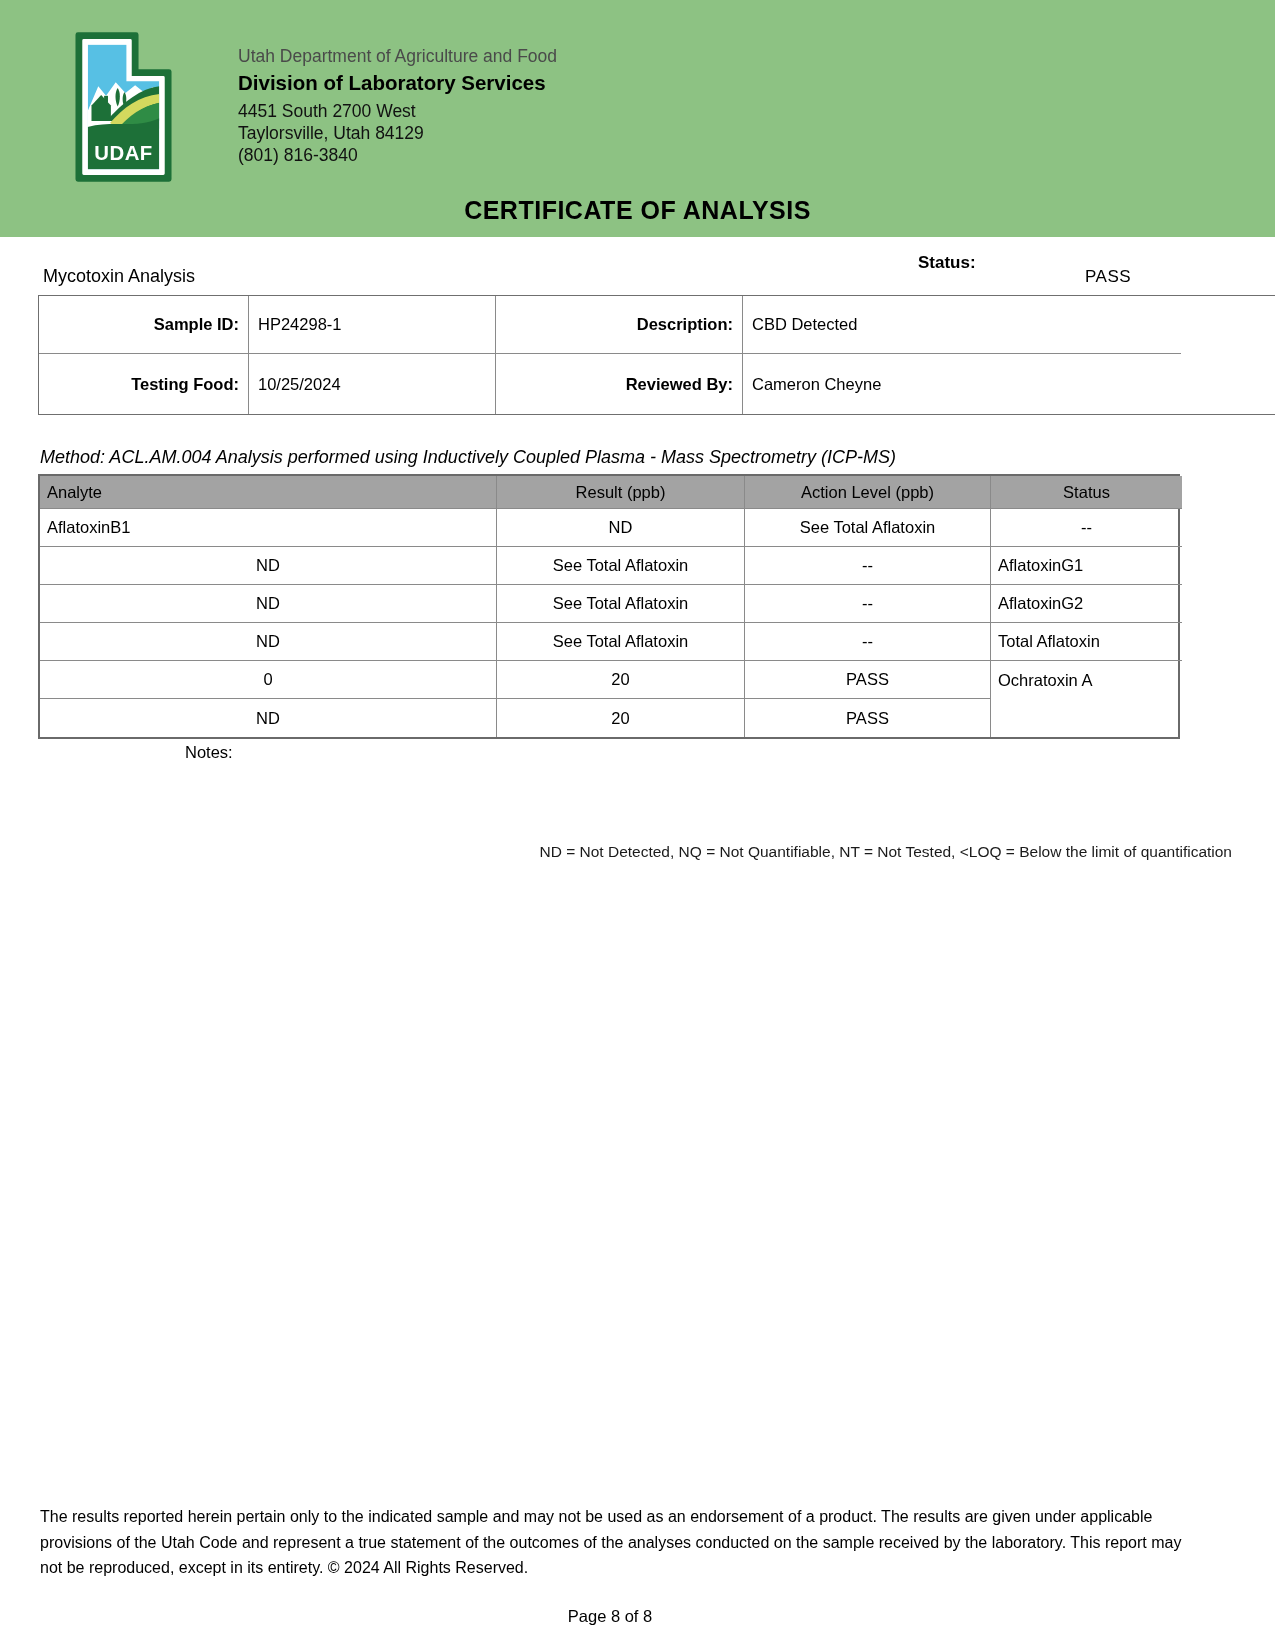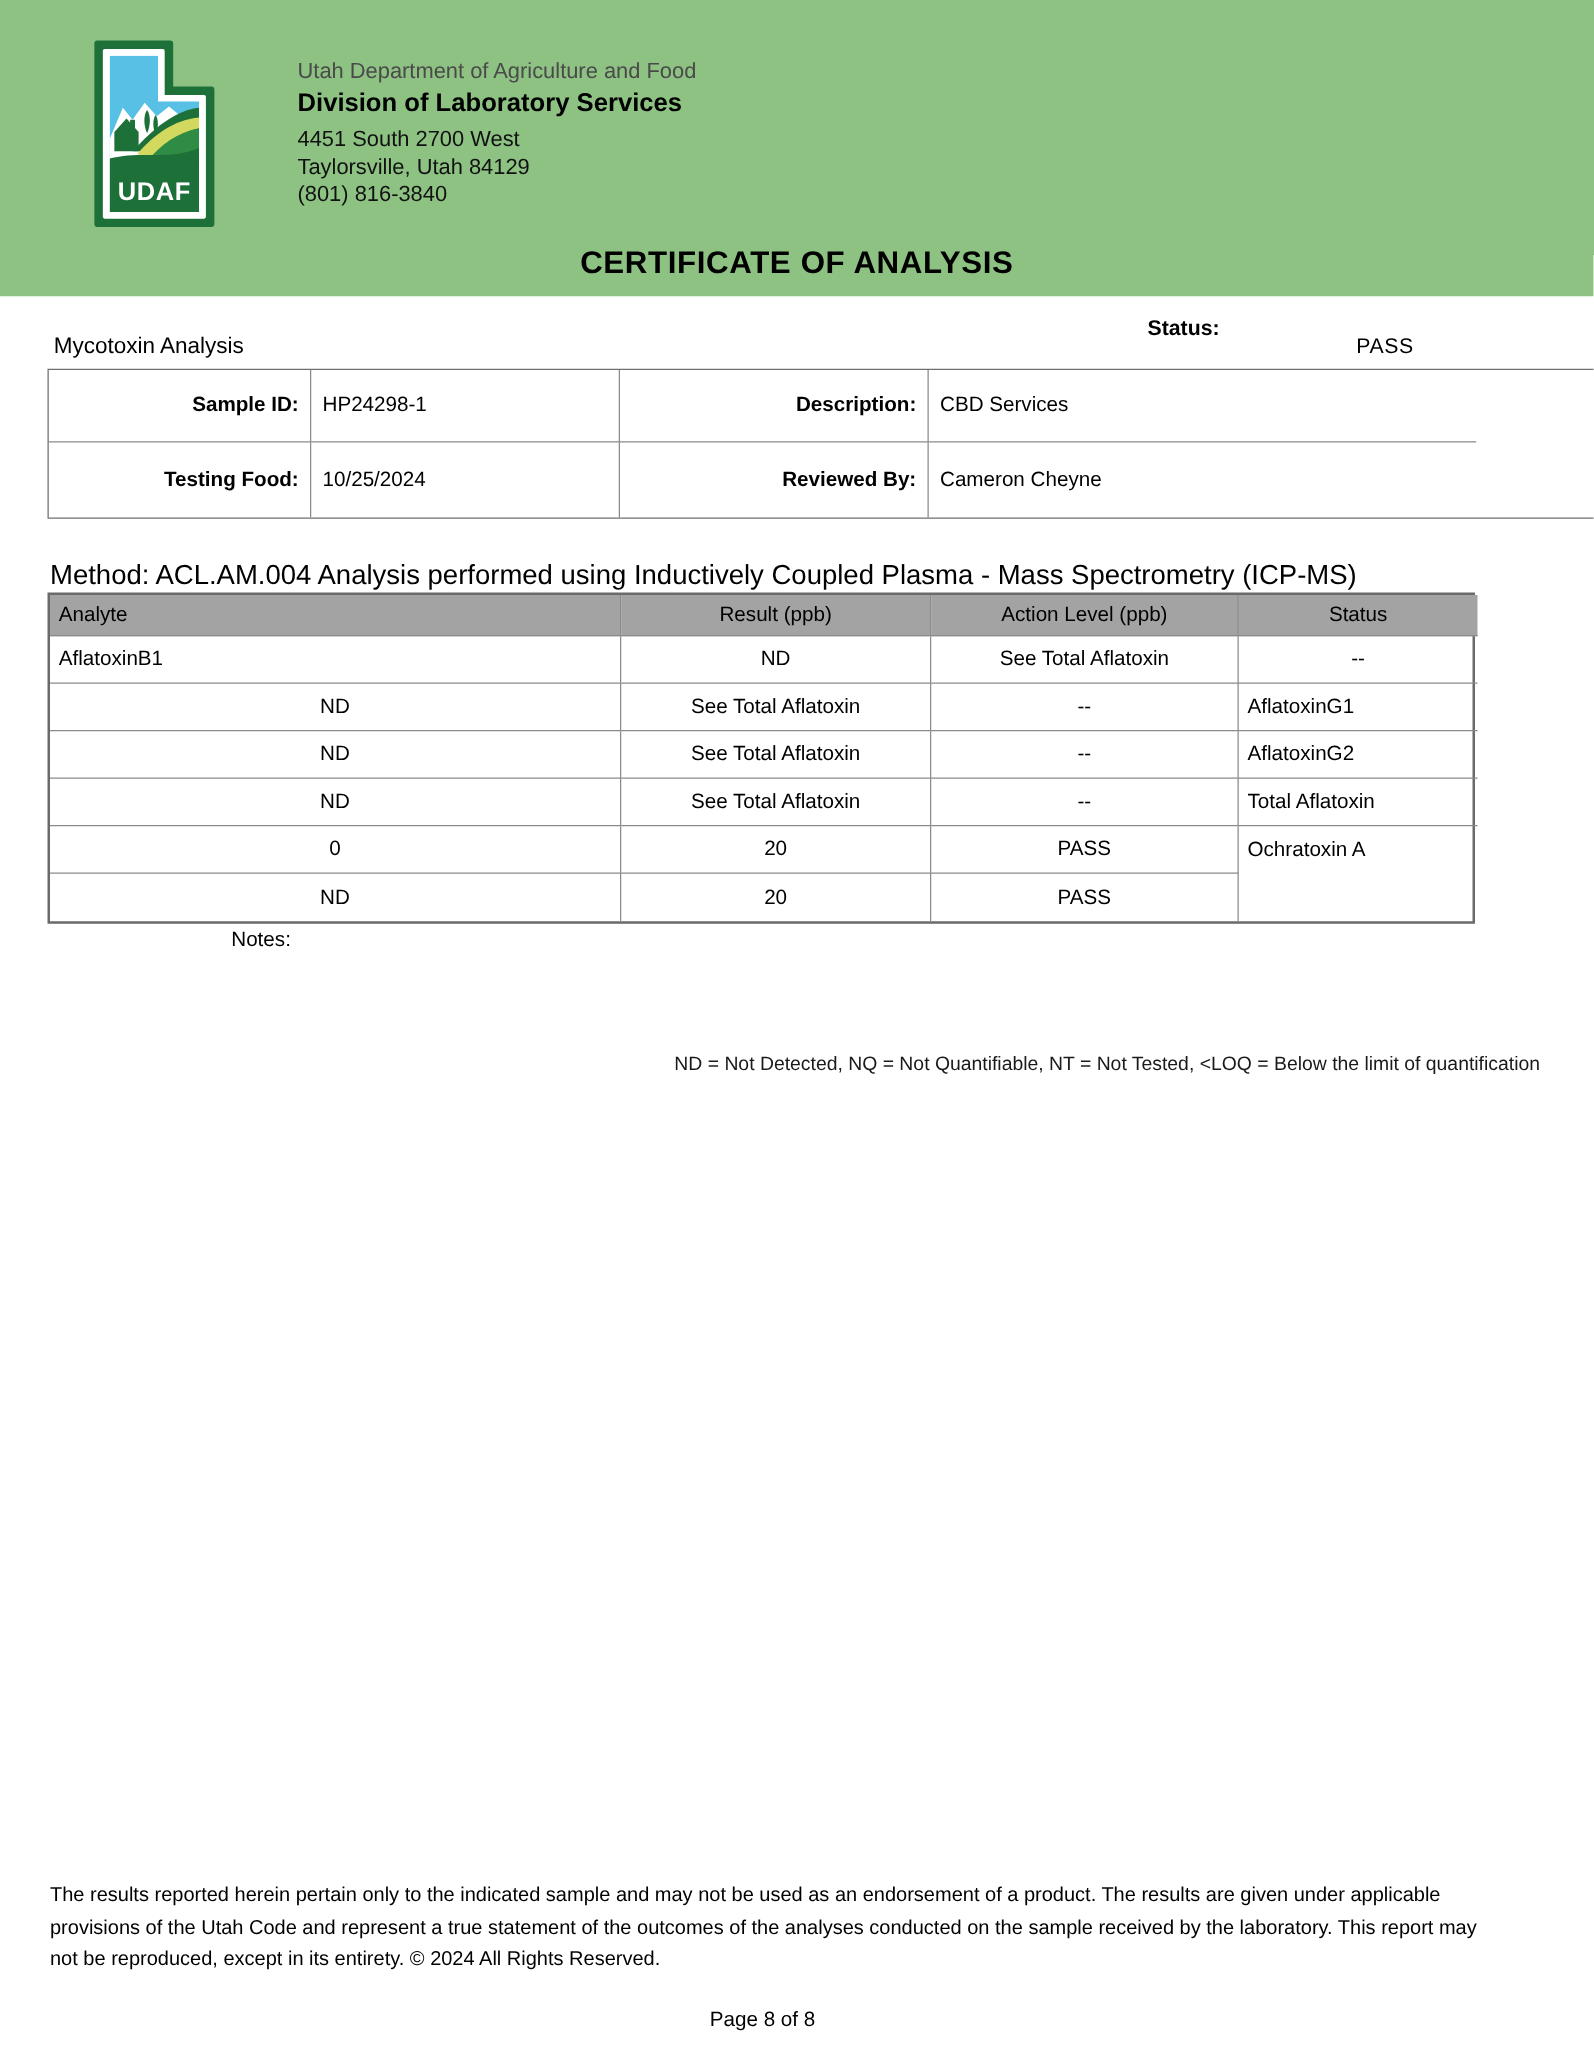--- a/index.html
+++ b/index.html
@@ -30,21 +30,21 @@
   }
   .info-table .cell{
     display:flex;align-items:center;font-size:16.5px;box-sizing:border-box;
     border-right:1px solid #8a8a8a;border-bottom:1px solid #8a8a8a;
   }
   .info-table .cell:nth-child(4n){border-right:none;}
   .info-table .cell:nth-child(n+5){border-bottom:none;}
   .info-table .lbl{justify-content:flex-end;font-weight:bold;padding-right:9px;}
   .info-table .val{justify-content:flex-start;padding-left:9px;}
   
-  .method{position:absolute;left:40px;top:447px;font-size:22px;}
+  .method{position:absolute;left:40px;top:447px;font-size:18px;font-style:italic;}
   
   .rtable{
     position:absolute;left:38px;top:474px;width:1142px;
     display:grid;grid-template-columns:457px 248px 246px 191px;
     grid-template-rows:33px repeat(6,38px);
     border:2px solid #6a6a6a;box-sizing:border-box;
   }
   .rtable .cell{
     display:flex;align-items:center;justify-content:center;font-size:16.5px;
     box-sizing:border-box;border-right:1px solid #8a8a8a;border-bottom:1px solid #8a8a8a;
@@ -99,21 +99,21 @@
   </div>
 
   <div class="section-title">Mycotoxin Analysis</div>
   <div class="status-label">Status:</div>
   <div class="status-value">PASS</div>
 
   <div class="info-table">
     <div class="cell lbl">Sample ID:</div>
     <div class="cell val">HP24298-1</div>
     <div class="cell lbl">Description:</div>
-    <div class="cell val">CBD Services</div>
+    <div class="cell val">CBD Detected</div>
     <div class="cell lbl">Testing Food:</div>
     <div class="cell val">10/25/2024</div>
     <div class="cell lbl">Reviewed By:</div>
     <div class="cell val">Cameron Cheyne</div>
   </div>
 
   <div class="method">Method: ACL.AM.004 Analysis performed using Inductively Coupled Plasma - Mass Spectrometry (ICP-MS)</div>
 
   <div class="rtable">
     <div class="cell hcell left">Analyte</div>

